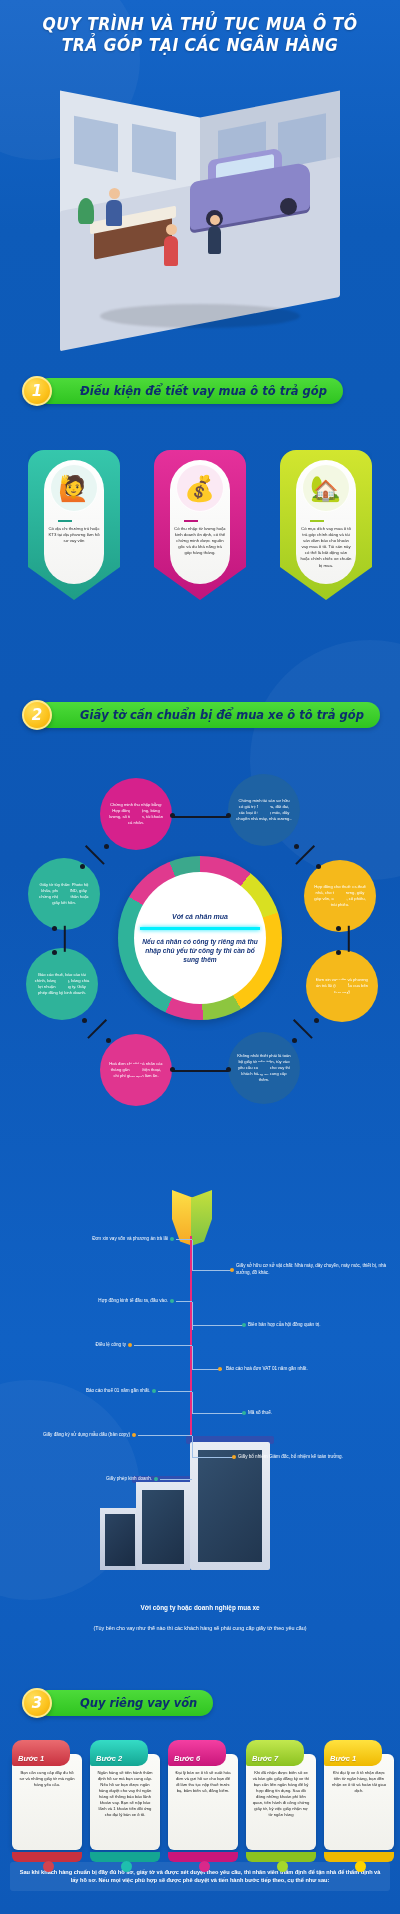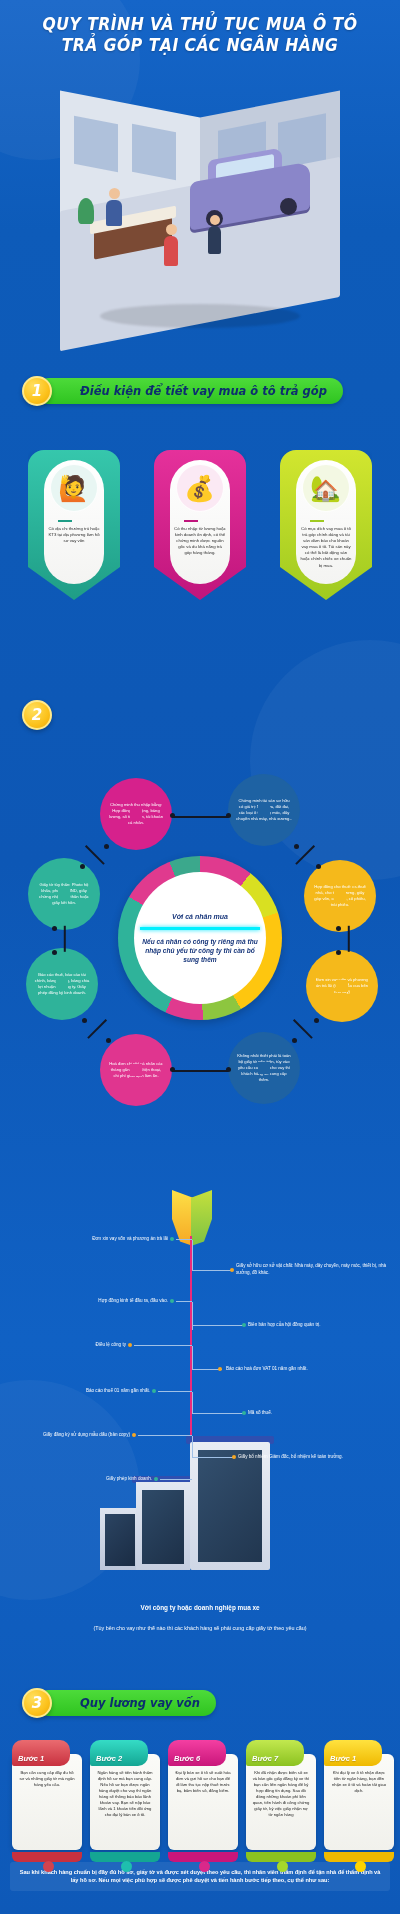--- a/index.html
+++ b/index.html
@@ -238,20 +238,23 @@
       <div class="cond-inner"></div>
       <div class="cond-ico" style="background:#f3f8e3;">🏡</div>
       <div class="cond-rule" style="background:#9fca20;"></div>
       <div class="cond-txt">Có mục đích vay mua ô tô trả góp chính đáng và tài sản đảm bảo cho khoản vay mua ô tô. Tài sản này có thể là bất động sản hoặc chính chiếc xe chuẩn bị mua.</div>
     </div>
   </div>
 </div>
 
 <div class="sec" style="top:700px;">
   <div class="sec-num">2</div>
+  <div class="sec-bar">
+    <span>Giấy tờ cần chuẩn bị để mua xe ô tô trả góp</span>
+  </div>
 </div>
 
 <div class="donut-wrap">
   <div class="donut">
     <div class="donut-hole">
       <div class="donut-t1">Với cá nhân mua</div>
       <div class="donut-sep"></div>
       <div class="donut-t2">Nếu cá nhân có công ty riêng mà thu nhập chủ yếu từ công ty thì cần bổ sung thêm</div>
     </div>
   </div>
@@ -396,21 +399,21 @@
   <div class="tl-hline" style="left:160px;top:299px;width:32px;"></div>
   <div class="tl-dot" style="left:154px;top:297px;background:#2fb39a;"></div>
 </div>
 
 <div class="caption">Với công ty hoặc doanh nghiệp mua xe</div>
 <div class="sub-caption">(Tùy bên cho vay như thế nào thì các khách hàng sẽ phải cung cấp giấy tờ theo yêu cầu)</div>
 
 <div class="sec" style="top:1688px;">
   <div class="sec-num">3</div>
   <div class="sec-bar">
-    <span>Quy lương vay vốn</span>
+    <span>Quy riêng vay vốn</span>
   </div>
 </div>
 
 <div class="steps">
   <div class="step" style="left:6px;">
     <div class="step-head" style="background:linear-gradient(180deg,#ea6b70,#c8313f);">
       <b>Bước 1</b>
     </div>
     <div class="step-body">
       <p>Bạn cần cung cấp đầy đủ hồ sơ và những giấy tờ mà ngân hàng yêu cầu.</p>

